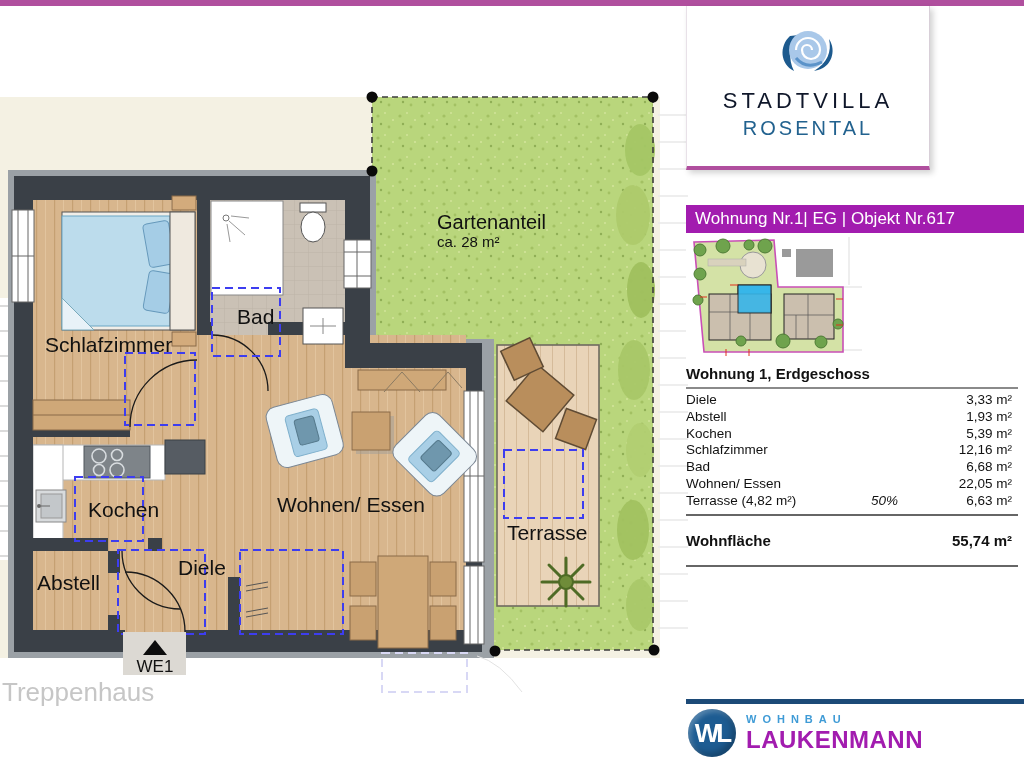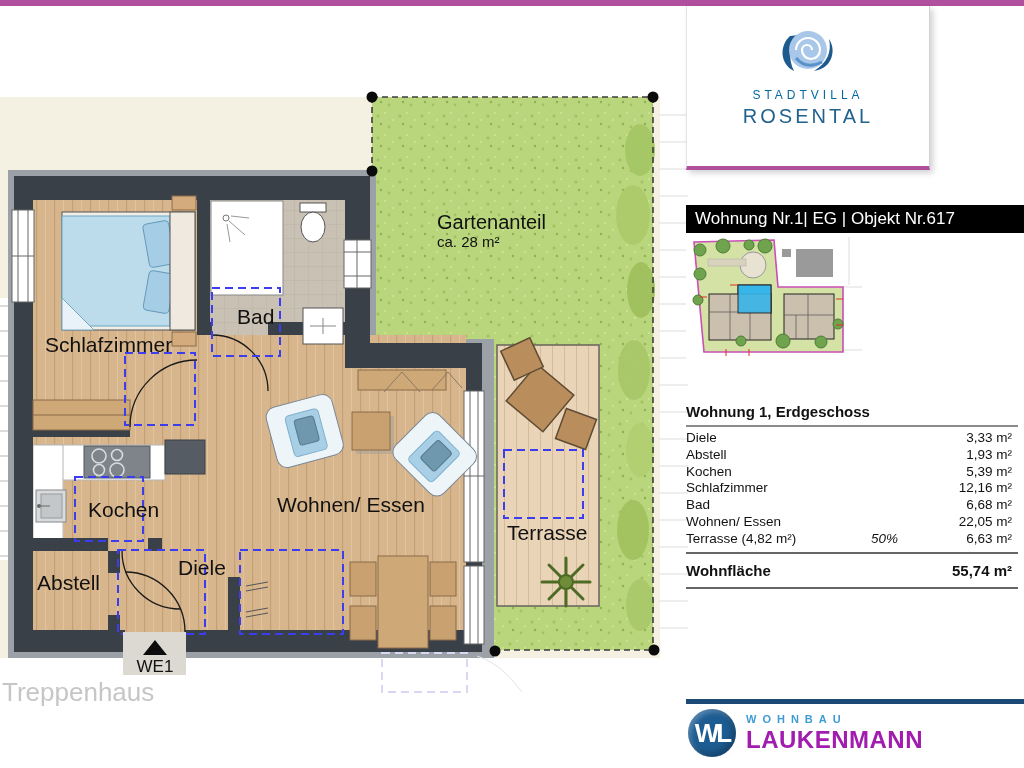--- a/index.html
+++ b/index.html
@@ -7,40 +7,40 @@
          font-family:"Liberation Sans",sans-serif;}
   .topbar{position:absolute;left:0;top:0;width:1024px;height:6px;background:#b04f9e;}
   .plan{position:absolute;left:0;top:0;}
 
   
   .logo-card{position:absolute;left:686px;top:6px;width:242px;height:160px;background:#fff;
              border-left:1px solid #e8e1e8;border-right:1px solid #d8cfd8;
              border-bottom:4px solid #b04f9e;box-shadow:3px 3px 6px rgba(0,0,0,.18);
              text-align:center;}
   .rose{margin-top:14px;}
-  .lc1{font-size:12px;letter-spacing:4px;color:#0369a1;margin-top:2px;}
+  .lc1{font-size:22px;letter-spacing:4px;color:#0f172a;margin-top:2px;}
   .lc2{font-size:20px;letter-spacing:3px;color:#22628f;margin-top:3px;}
 
   
-  .hdr{position:absolute;left:686px;top:205px;width:338px;height:28px;background:#000000;
+  .hdr{position:absolute;left:686px;top:205px;width:338px;height:28px;background:#a21caf;
        color:#fff;font-size:17px;line-height:28px;padding-left:9px;box-sizing:border-box;
        white-space:nowrap;}
 
   .siteplan{position:absolute;left:686px;top:237px;}
 
   
-  .tbl{position:absolute;left:686px;top:365px;width:332px;color:#111;margin-top:38px;}
+  .tbl{position:absolute;left:686px;top:365px;width:332px;color:#111;}
   .tbl .title{font-size:15px;font-weight:bold;padding-bottom:5px;border-bottom:2px solid #8a8a8a;}
   .tbl .rows{padding-top:3px;}
   .trow{display:flex;font-size:13.5px;line-height:16.8px;}
   .trow .n{width:185px;}
   .trow .p{width:40px;font-style:italic;}
   .trow .v{flex:1;text-align:right;padding-right:6px;}
   .total{display:flex;font-weight:bold;font-size:15px;border-top:2px solid #666;
-         border-bottom:2px solid #666;margin-top:4px;padding:8px 0;}
+         border-bottom:2px solid #666;margin-top:4px;padding:16px 0;}
   .total .n{flex:1;}
   .total .v{text-align:right;padding-right:6px;}
 
   
   .footbar{position:absolute;left:686px;top:699px;width:338px;height:5px;background:#1c4a77;}
   .brand{position:absolute;left:688px;top:709px;display:flex;align-items:center;}
   .wl{width:48px;height:48px;border-radius:50%;background:#1d5c92;position:relative;
       box-shadow:inset -4px -4px 6px rgba(0,0,0,.25), inset 3px 3px 5px rgba(255,255,255,.25);
       color:#fff;font-weight:bold;font-size:26px;text-align:center;line-height:48px;
       letter-spacing:-3px;}

